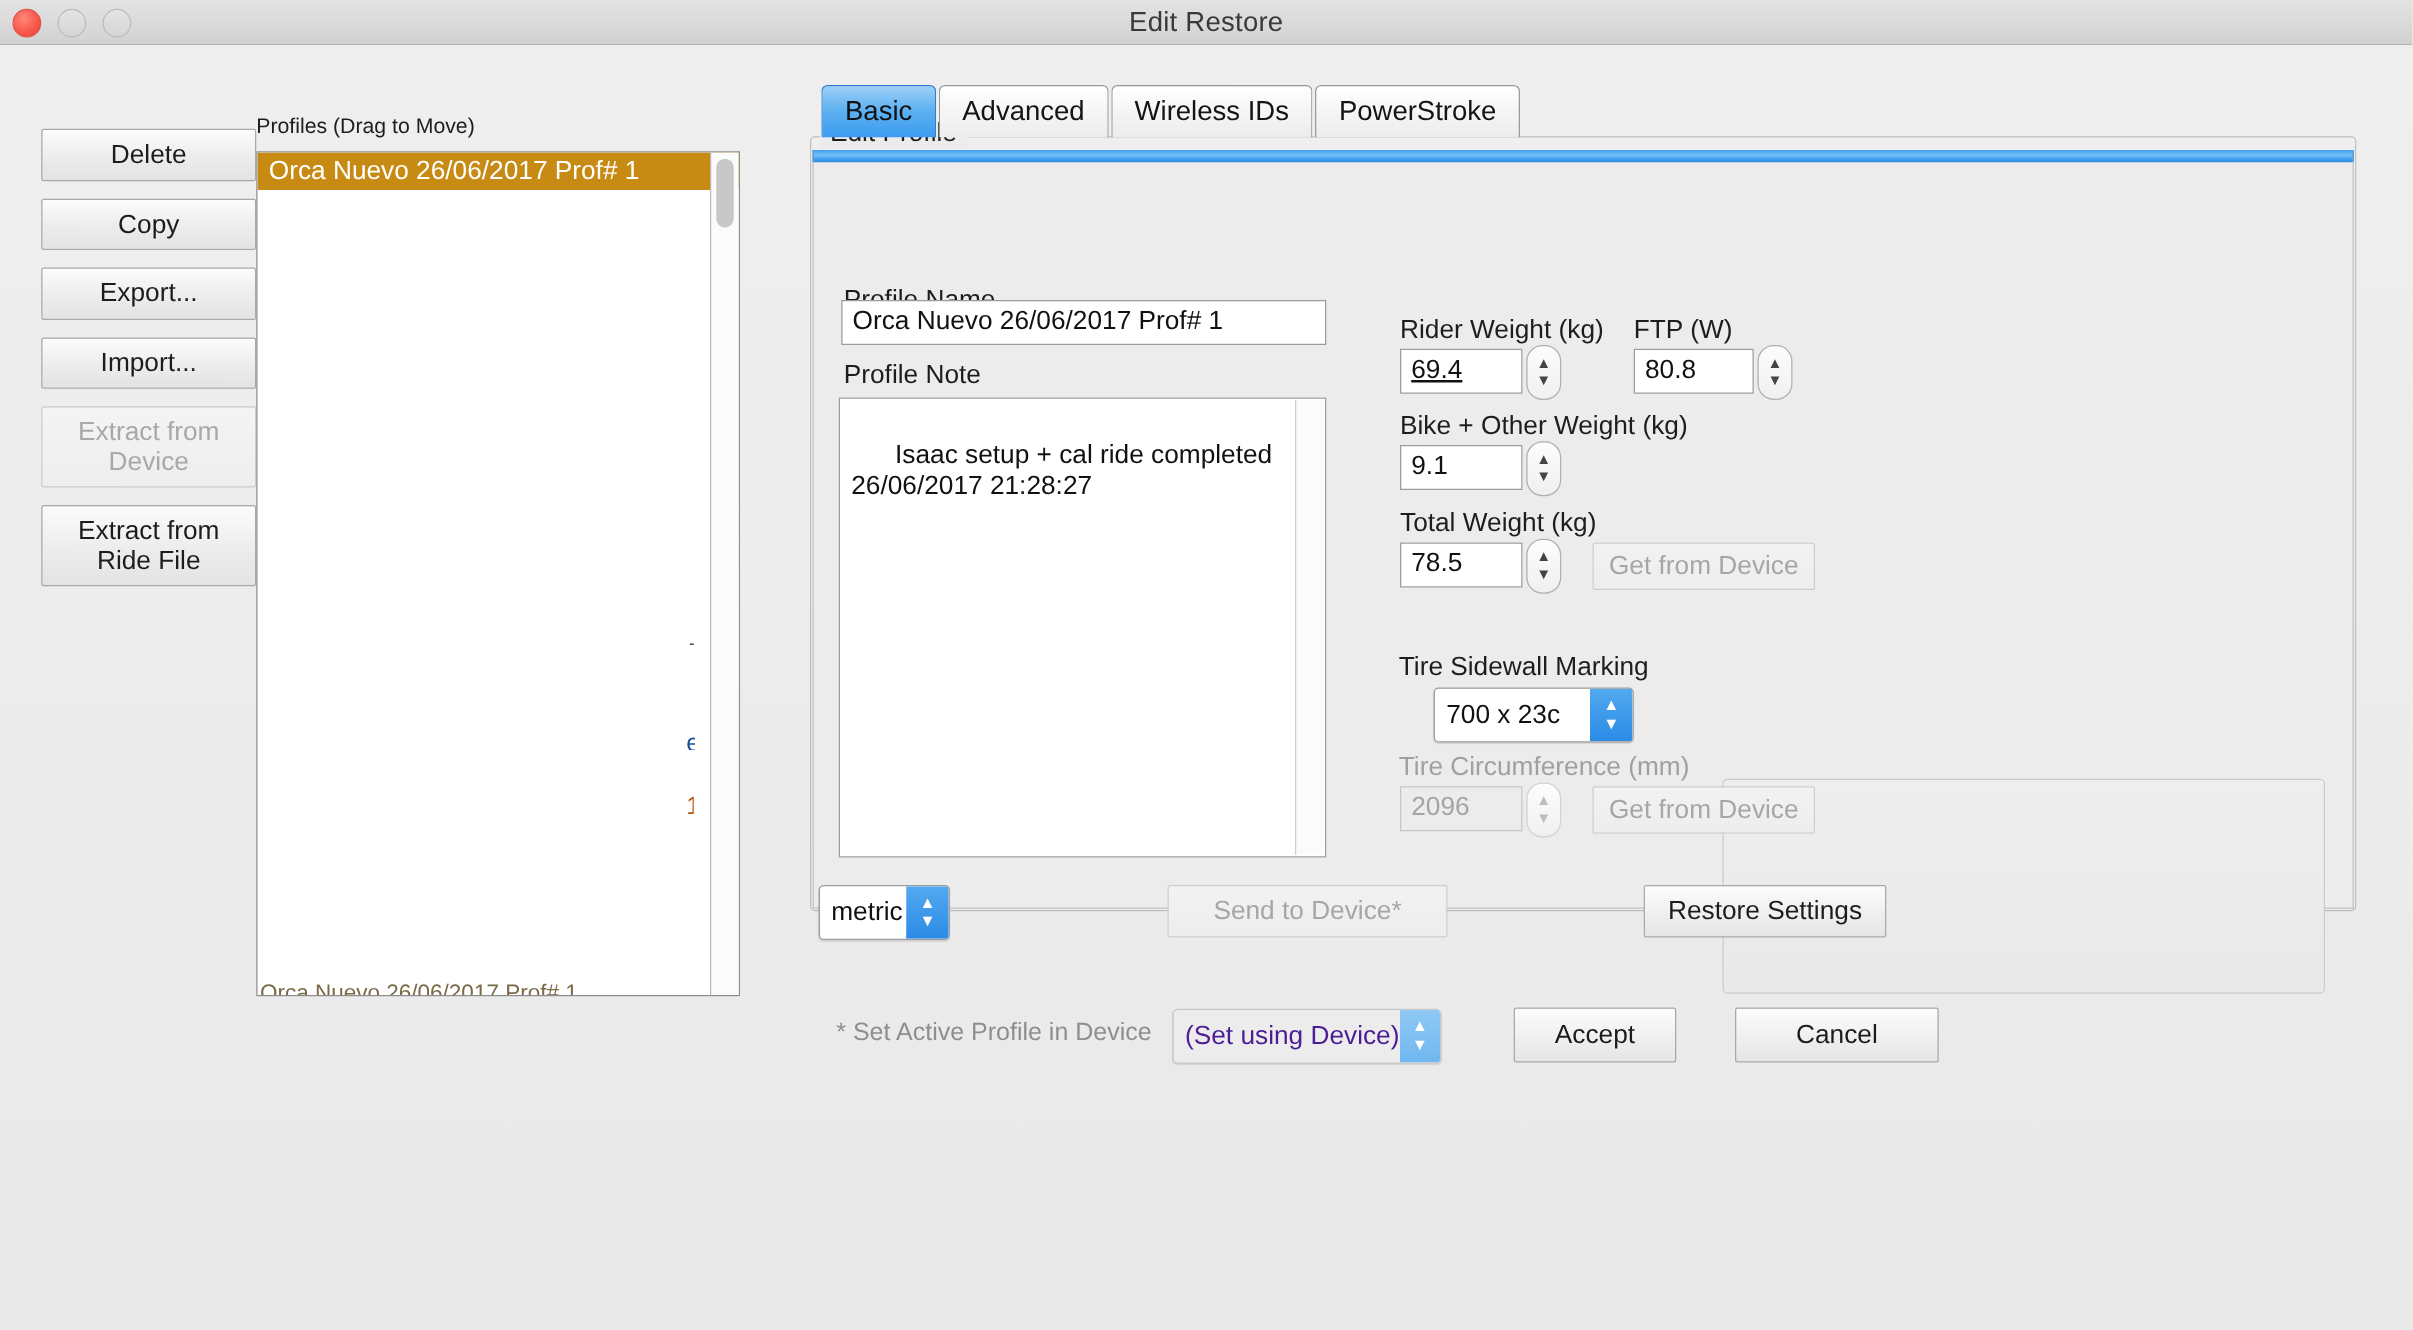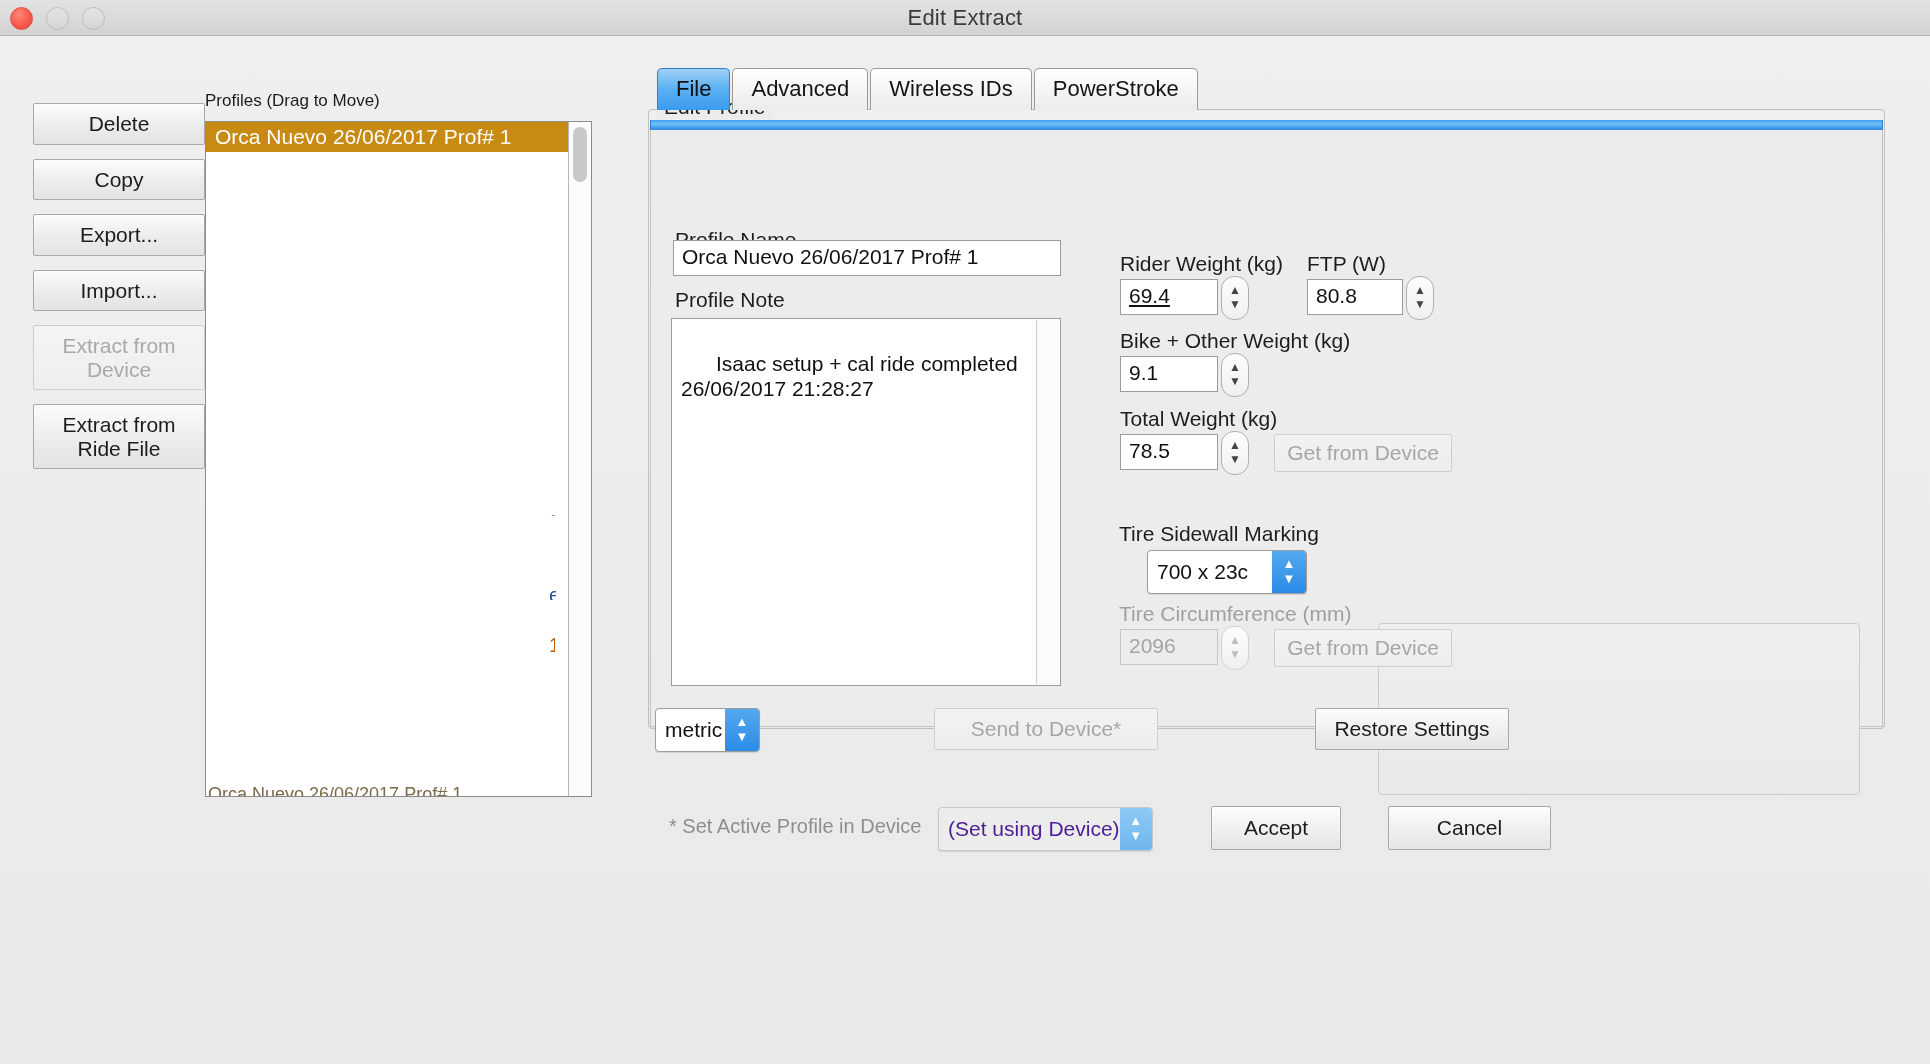--- a/index.html
+++ b/index.html
@@ -216,21 +216,21 @@
 <body>
 
 <div class="window">
 
   <div class="titlebar">
     <div class="lights">
       <div class="light close"></div>
       <div class="light min"></div>
       <div class="light max"></div>
     </div>
-    <div class="title-text">Edit Extract</div>
+    <div class="title-text">Edit Restore</div>
   </div>
 
   <div class="body-area">
 
     <div class="leftcol">
       <div class="btn">Delete</div>
       <div class="btn">Copy</div>
       <div class="btn">Export...</div>
       <div class="btn">Import...</div>
       <div class="btn tall disabled">Extract from Device</div>
@@ -246,21 +246,21 @@
       <div class="ghost g4">Orca Nuevo 26/06/2017 Prof# 1</div>
       <div class="list-scroll">
         <div class="list-thumb"></div>
       </div>
     </div>
 
     <div class="group"></div>
     <div class="group-title">Edit Profile</div>
 
     <div class="tabstrip">
-      <div class="tab active">File</div>
+      <div class="tab active">Basic</div>
       <div class="tab">Advanced</div>
       <div class="tab">Wireless IDs</div>
       <div class="tab">PowerStroke</div>
     </div>
     <div class="tabs-underline"></div>
     <div class="panel"></div>
 
     <div class="lbl" style="left:675px; top:193px;">Profile Name</div>
     <div class="txtinput" style="left:673px; top:205px; width:388px; height:36px;">Orca Nuevo 26/06/2017 Prof# 1</div>
 

